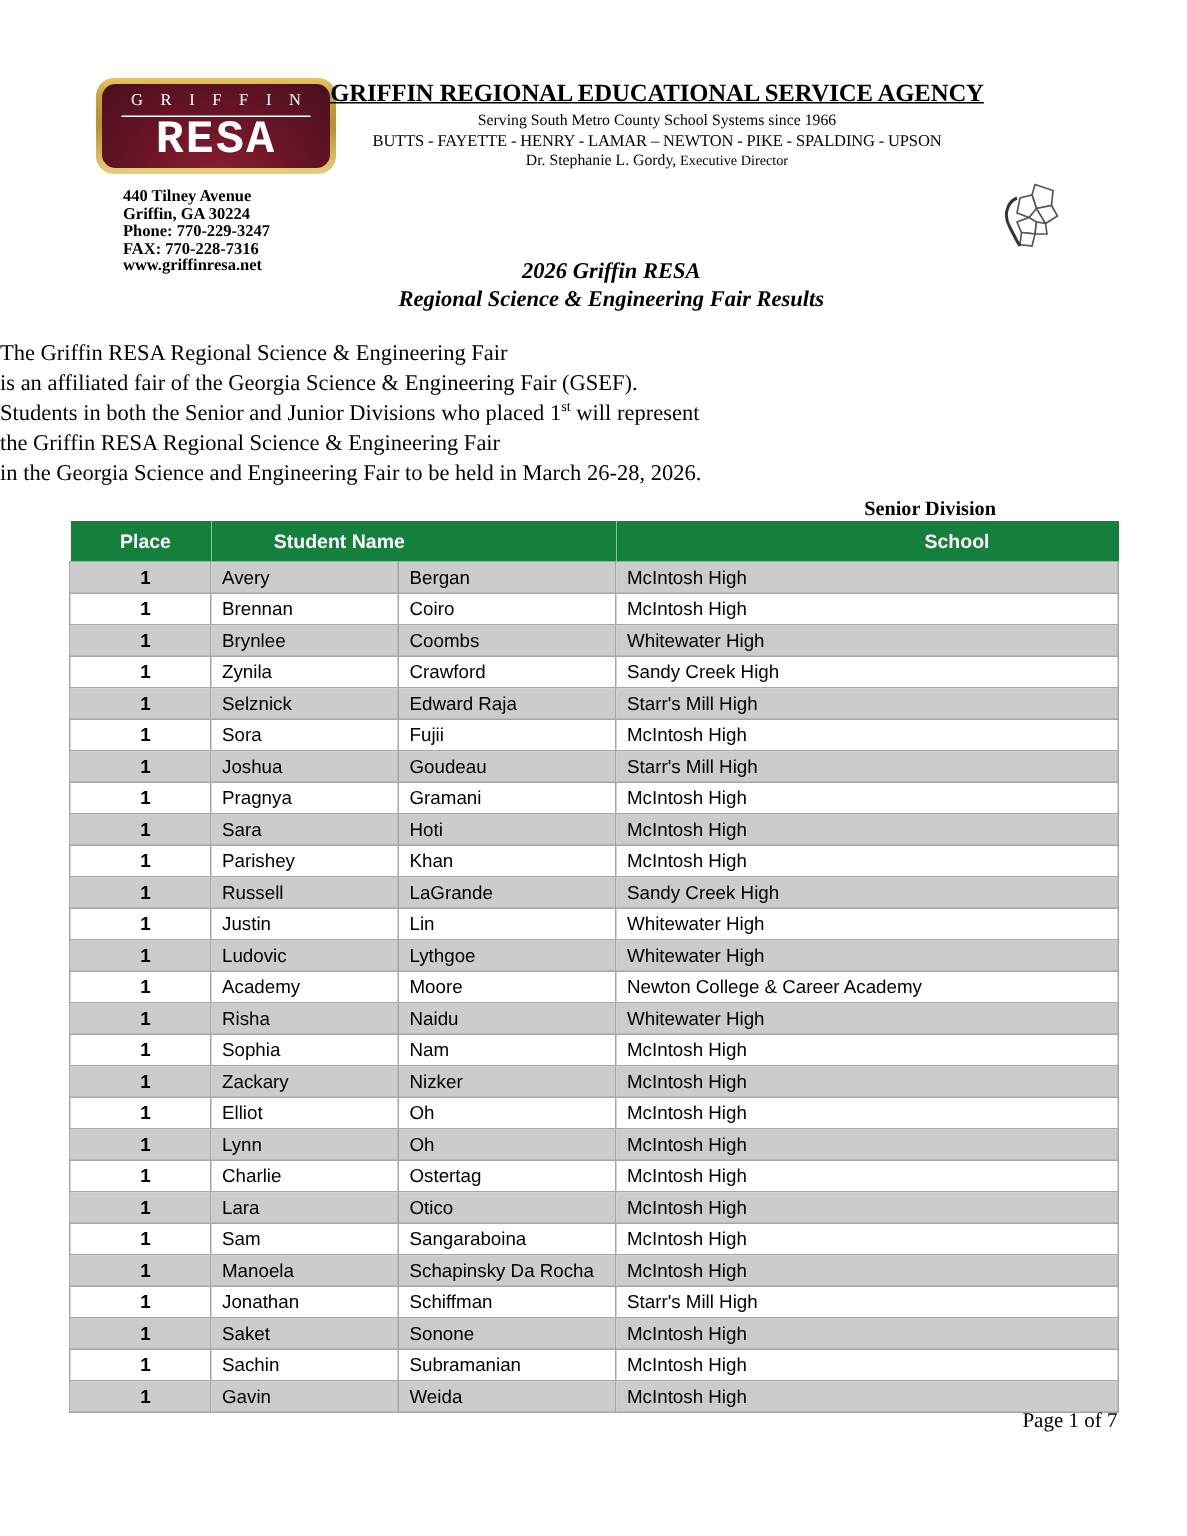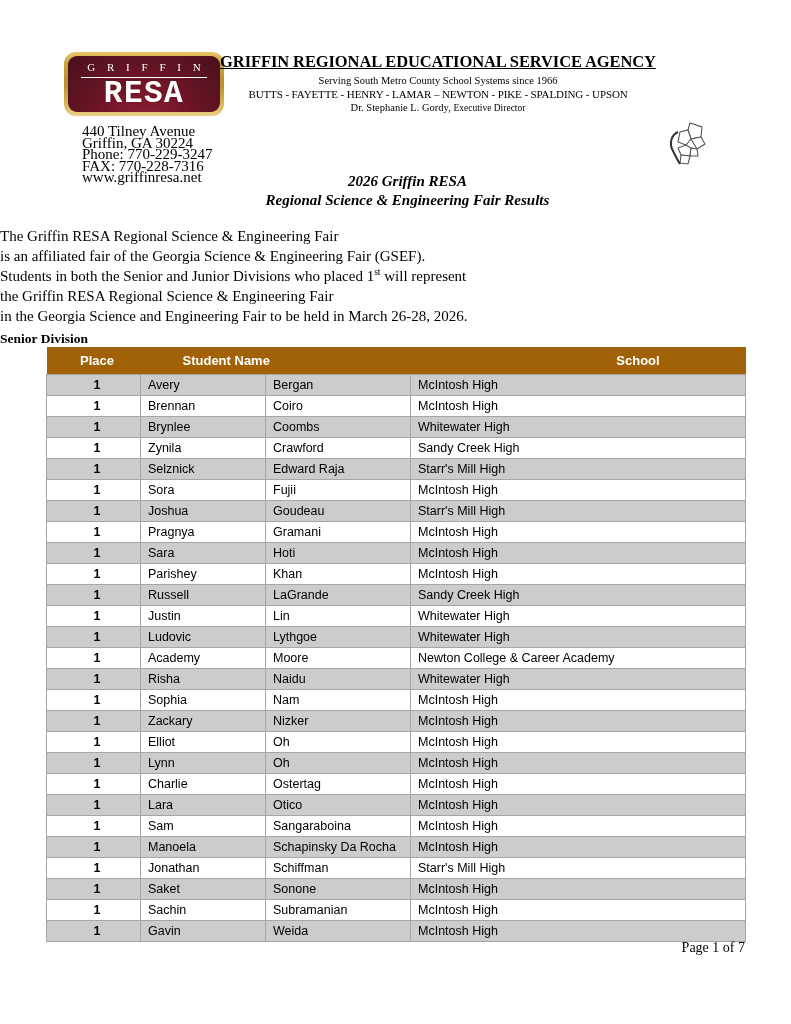--- a/index.html
+++ b/index.html
@@ -123,22 +123,23 @@
     top: 70px;
     width: 48px;
     height: 52px;
   }
 
   
   .address {
     position: absolute;
     left: 82px;
     top: 126px;
-    font-size: 15px;
+    font-size: 11px;
     line-height: 11.6px;
+    font-weight: bold;
   }
 
   
   .doc-title {
     position: absolute;
     left: 0;
     top: 172px;
     width: 791px;
     text-align: center;
     font-weight: 700;
@@ -162,21 +163,21 @@
     vertical-align: super;
     line-height: 0;
   }
 
   
   .division-heading {
     position: absolute;
     left: 0;
     top: 331px;
     width: 664px;
-    text-align: left;
+    text-align: right;
     font-weight: 700;
     font-size: 13.5px;
   }
 
   
   .results-table {
     position: absolute;
     left: 46px;
     top: 347px;
     width: 699px;
@@ -187,21 +188,21 @@
   .results-table th,
   .results-table td {
     padding: 0 0 0 7px;
     height: 20px;
     font-size: 12.5px;
     vertical-align: middle;
     overflow: hidden;
     white-space: nowrap;
   }
   .results-table thead th {
-    background: #a16207;
+    background: #15803d;
     color: #ffffff;
     font-weight: 700;
     height: 27px;
     font-size: 13px;
     border: none;
   }
   .th-place   { width: 94px;  text-align: center; }
   .th-name    { width: 270px; text-align: left; padding-left: 42px !important; }
   .th-school  { width: 335px; text-align: center; padding-left: 120px !important; }
 

